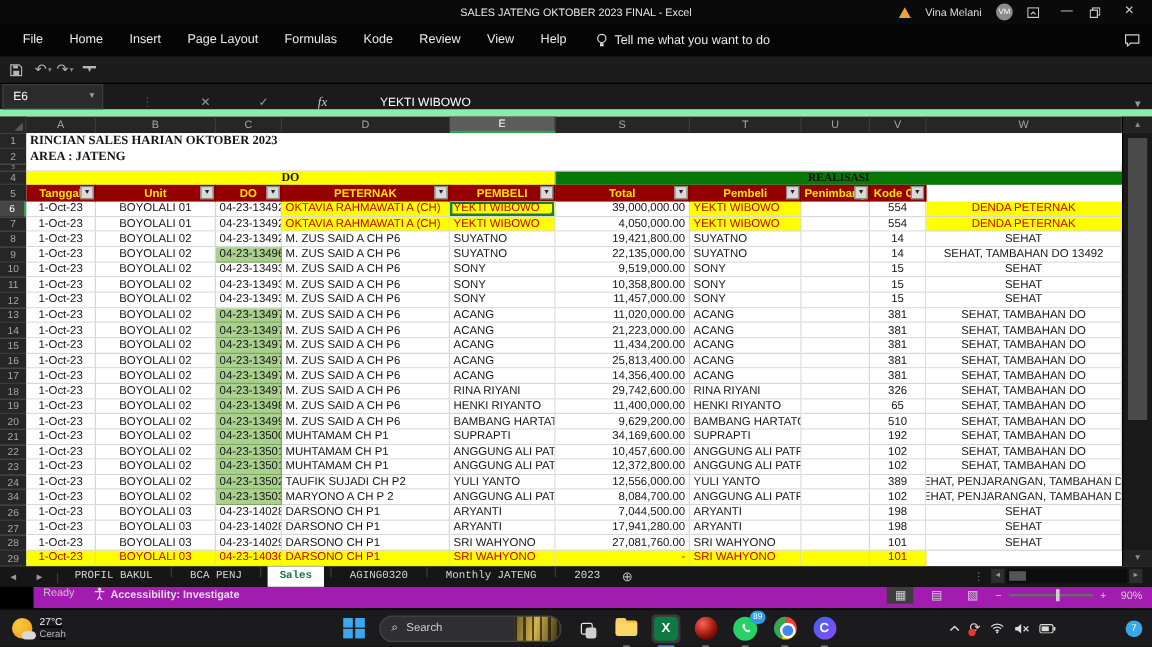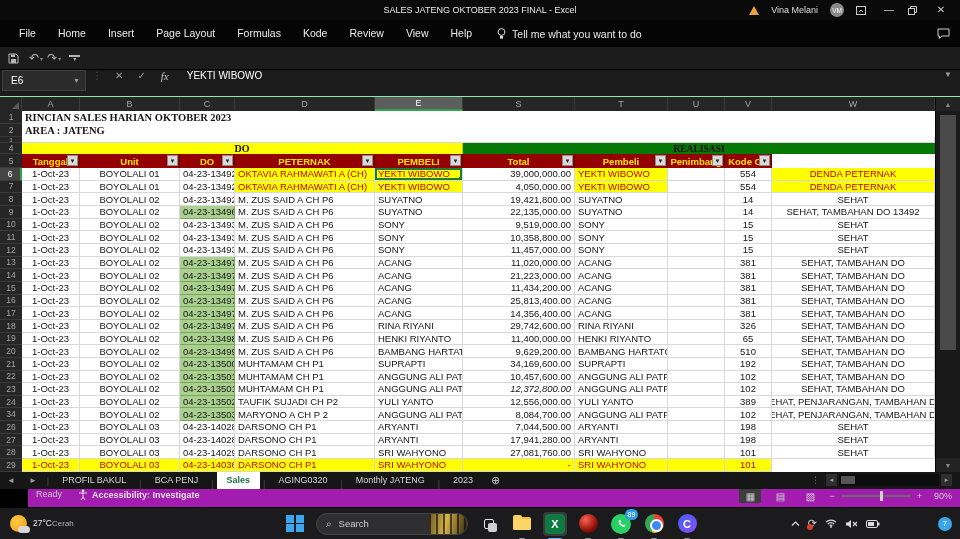--- a/index.html
+++ b/index.html
@@ -21,21 +21,21 @@
   .tellme { display:flex; align-items:center; gap:6px; margin-left:14px; color:#e8e8e8; }
   .comment-ic { margin-left:auto; }
 
   
   .qat { height:23px; background:#1c1c1c; display:flex; align-items:center; gap:4px; padding-left:8px; border-bottom:1px solid #000; }
   .qat .ic { color:#b5b5b5; font-size:12px; display:flex; align-items:center; }
   .mini-caret { font-size:6px; color:#8a8a8a; margin-left:1px; }
   .qat-custom { width:11px; border-top:2px solid #b5b5b5; color:#b5b5b5; font-size:6px; text-align:center; line-height:5px; margin-left:4px; }
 
   
-  .fbar { height:27px; background:#1b1b1b; display:flex; align-items:flex-start; border-bottom:1px solid #86efac; }
+  .fbar { height:27px; background:#1b1b1b; display:flex; align-items:flex-end; border-bottom:6px solid #86efac;gap:26px; }
   .namebox { width:84px; height:21px; margin-left:2px; background:#2b2b2b; border:1px solid #3f3f3f; color:#fff; font-size:10px;
     display:flex; align-items:center; padding-left:8px; }
   .namebox .dd { margin-left:auto; padding-right:5px; color:#9a9a9a; font-size:7px; }
   .fsep { color:#555; font-size:10px; padding:0 6px; }
   .fbtn { color:#9a9a9a; font-size:10px; padding:0 7px; }
   .fx { font-family:"Liberation Serif", serif; font-style:italic; color:#c5c5c5; font-size:11px; padding:0 8px; }
   .fval { color:#fff; font-size:10px; padding-left:10px; }
   .fexp { margin-left:auto; color:#9a9a9a; font-size:8px; padding-right:8px; }
 
   
@@ -99,21 +99,21 @@
   .zoomctl { display:flex; align-items:center; gap:6px; color:#cfcfcf; }
   .zslider { width:70px; height:2px; background:#6a6a6a; position:relative; }
   .zthumb { position:absolute; left:56%; top:-4px; width:3px; height:10px; background:#cfcfcf; }
   .zoomlvl { font-size:9px; width:24px; text-align:right; }
 
   
   .taskbar { position:relative; height:32px; background:#1b1b1d; border-top:1px solid #000; display:flex; align-items:center; }
   .weather { position:absolute; left:10px; display:flex; align-items:center; gap:6px; }
   .wicon { width:17px; height:17px; border-radius:50%; background:radial-gradient(circle at 35% 35%, #ffc93d, #f09b1d); position:relative; }
   .wicon:after { content:''; position:absolute; right:-3px; bottom:-1px; width:12px; height:7px; border-radius:6px; background:#d8d8d8; }
-  .wtxt { display:flex; flex-direction:row; line-height:1.15; }
+  .wtxt { display:flex; flex-direction:column; line-height:1.15;text-decoration:underline; }
   .wtemp { color:#eee; font-size:8.5px; } .wdesc { color:#b5b5b5; font-size:8px; }
   .tb-center { position:absolute; left:283px; display:flex; align-items:center; gap:9px; height:32px; }
   .startbtn { width:22px; height:22px; display:grid; grid-template-columns:8px 8px; grid-template-rows:8px 8px; gap:1.5px; place-content:center; }
   .startbtn span { background:#3aa7f0; }
   .searchpill { width:152px; height:22px; border-radius:11px; background:#2f2f31; border:1px solid #454547; display:flex; align-items:center; padding-left:9px; overflow:hidden; }
   .searchpill .mag { color:#d5d5d5; font-size:10px; margin-right:7px; }
   .searchpill .stxt { color:#cfcfcf; font-size:9.5px; }
   .simg { margin-left:auto; width:38px; height:22px;
     background-image:repeating-linear-gradient(90deg, rgba(20,12,2,.65) 0 2px, transparent 2px 7px),
       linear-gradient(100deg,#6b5a26,#d4b44a 45%,#2e2712); }
@@ -490,21 +490,21 @@
           <div class="cell ac" style="width: 47px;">102</div>
           <div class="cell ac" style="width: 163px;">SEHAT, TAMBAHAN DO</div>
         </div>
         <div class="row drow">
           <div class="rownum">23</div>
           <div class="cell ac" style="width: 58px;">1-Oct-23</div>
           <div class="cell ac" style="width: 100px;">BOYOLALI 02</div>
           <div class="cell al green" style="width: 55px;">04-23-13501</div>
           <div class="cell al" style="width: 140px;">MUHTAMAM CH P1</div>
           <div class="cell al" style="width: 88px;">ANGGUNG ALI PATPURI</div>
-          <div class="cell ar" style="width: 112px; font-style: italic;">12,372,800.00</div>
+          <div class="cell ar" style="width: 112px;">12,372,800.00</div>
           <div class="cell al" style="width: 93px;">ANGGUNG ALI PATPURI</div>
           <div class="cell al" style="width: 57px;"></div>
           <div class="cell ac" style="width: 47px;">102</div>
           <div class="cell ac" style="width: 163px;">SEHAT, TAMBAHAN DO</div>
         </div>
         <div class="row drow">
           <div class="rownum">24</div>
           <div class="cell ac" style="width: 58px;">1-Oct-23</div>
           <div class="cell ac" style="width: 100px;">BOYOLALI 02</div>
           <div class="cell al green" style="width: 55px;">04-23-13502</div>
@@ -587,21 +587,21 @@
     <div class="vs-arrow">▲</div>
     <div class="vs-thumb"></div>
     <div class="vs-arrow vs-down">▼</div>
   </div>
 </div>
 
 <div class="sheetbar">
   <span class="tabnav">◄</span>
   <span class="tabnav">►</span>
   <span class="tabsep">|</span>
-  <span id="sheettabs" style="display:flex; align-items:flex-end;">
+  <span id="sheettabs" style="display:flex; align-items:flex-start;font-family:Liberation Mono, monospace;">
       <span class="sheettab">PROFIL BAKUL</span>
       <span class="tabsep">|</span>
       <span class="sheettab">BCA PENJ</span>
       <span class="tabsep">|</span>
       <span class="sheettab active">Sales</span>
       <span class="tabsep">|</span>
       <span class="sheettab">AGING0320</span>
       <span class="tabsep">|</span>
       <span class="sheettab">Monthly JATENG</span>
       <span class="tabsep">|</span>

